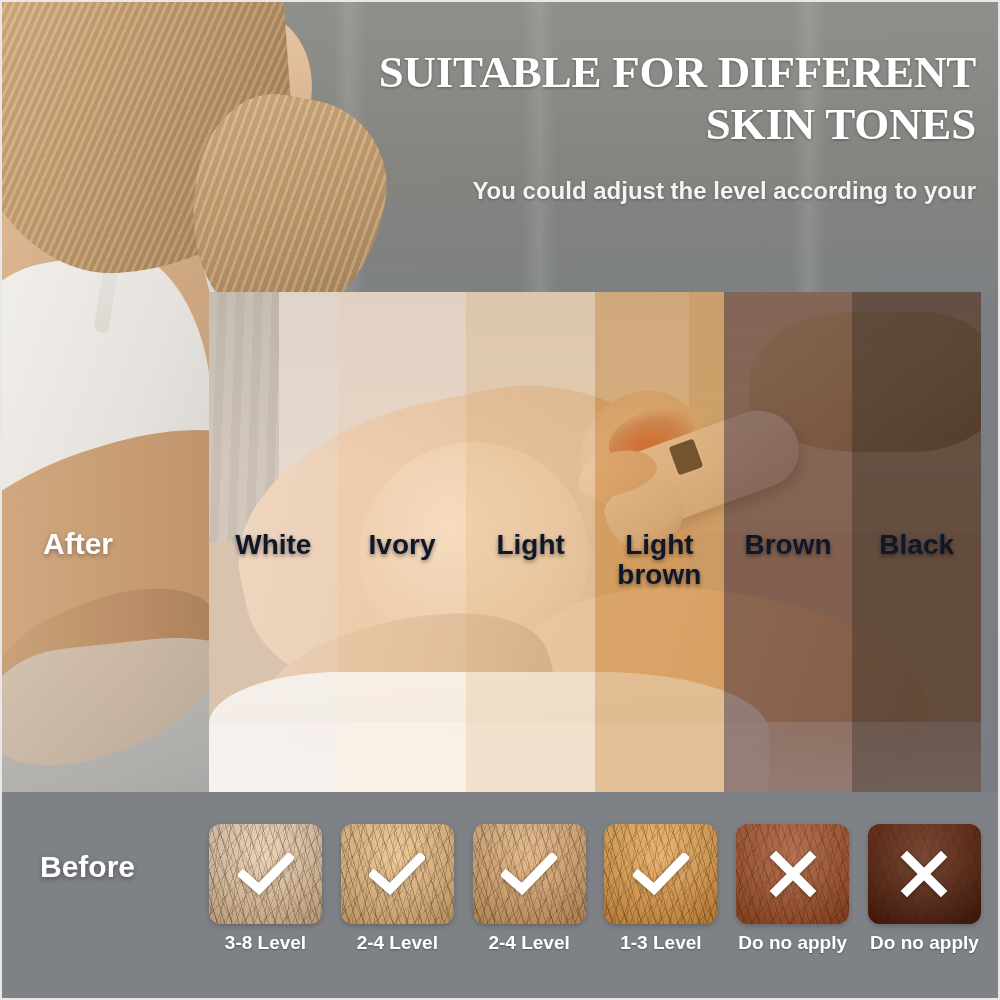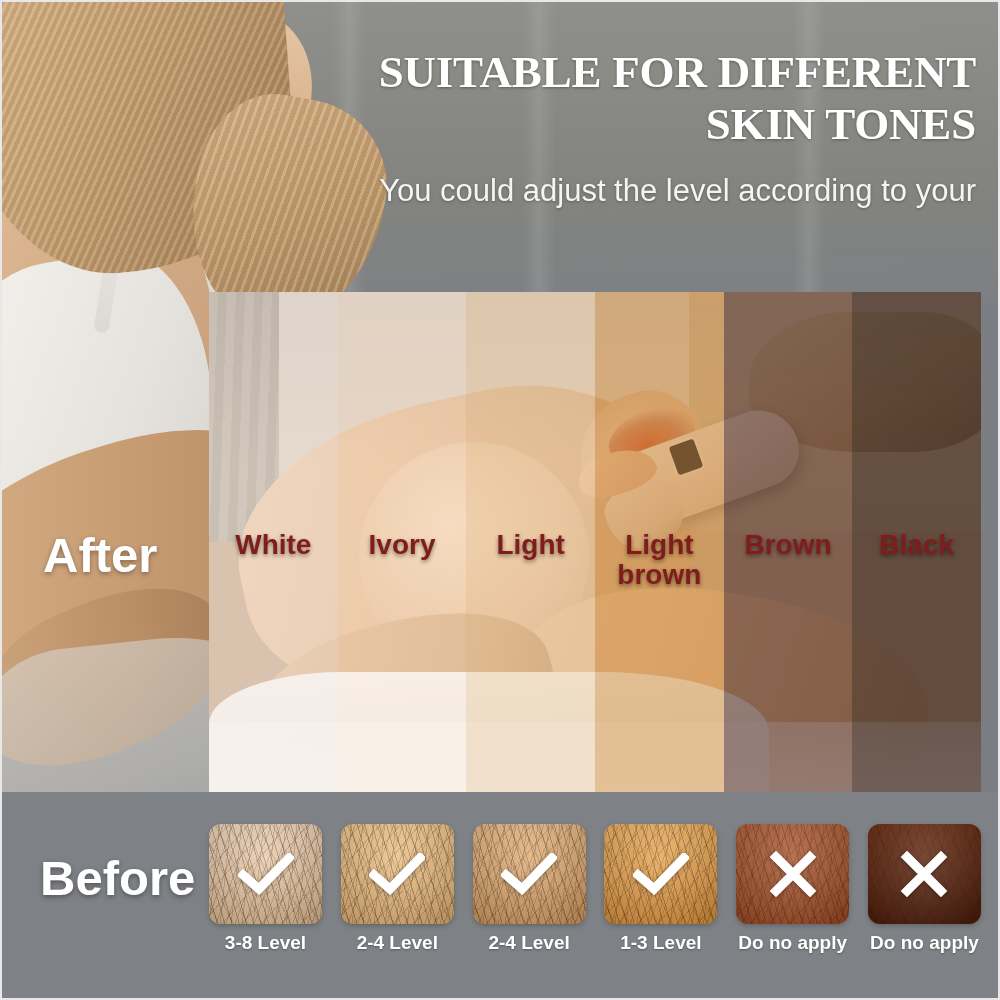--- a/index.html
+++ b/index.html
@@ -162,31 +162,31 @@
     text-shadow: 0 1px 3px rgba(0,0,0,0.35);
     font-family: Liberation Serif, serif;
   }
   .subhead {
     position: absolute;
     right: 22px;
     top: 170px;
     width: 620px;
     text-align: right;
     color: #f4f4f4;
-    font-size: 31px;
+    font-size: 24px;
     line-height: 37px;
-    font-weight: normal;
+    font-weight: bold;
     text-shadow: 0 1px 3px rgba(0,0,0,0.30);
   }
 
   
   .side-label {
     position: absolute;
     color: #ffffff;
-    font-size: 49px;
+    font-size: 30px;
     font-weight: bold;
     text-shadow: 0 2px 5px rgba(0,0,0,0.35);
   }
   #label-after  { left: 41px; top: 525px; }
   #label-before { left: 38px; top: 848px; }
 
   
   .tone-band {
     position: absolute;
     left: 207px;
@@ -209,21 +209,21 @@
   .tone-col .tone-tint {
     position: absolute;
     inset: 0;
   }
   .tone-label {
     position: absolute;
     left: 0;
     right: 0;
     top: 238px;
     text-align: center;
-    color: #7f1d1d;
+    color: #0f172a;
     font-size: 28px;
     line-height: 30px;
     font-weight: bold;
     text-shadow: 0 2px 4px rgba(0,0,0,0.45);
     z-index: 4;
   }
 
   
   .band-scene {
     position: absolute;

